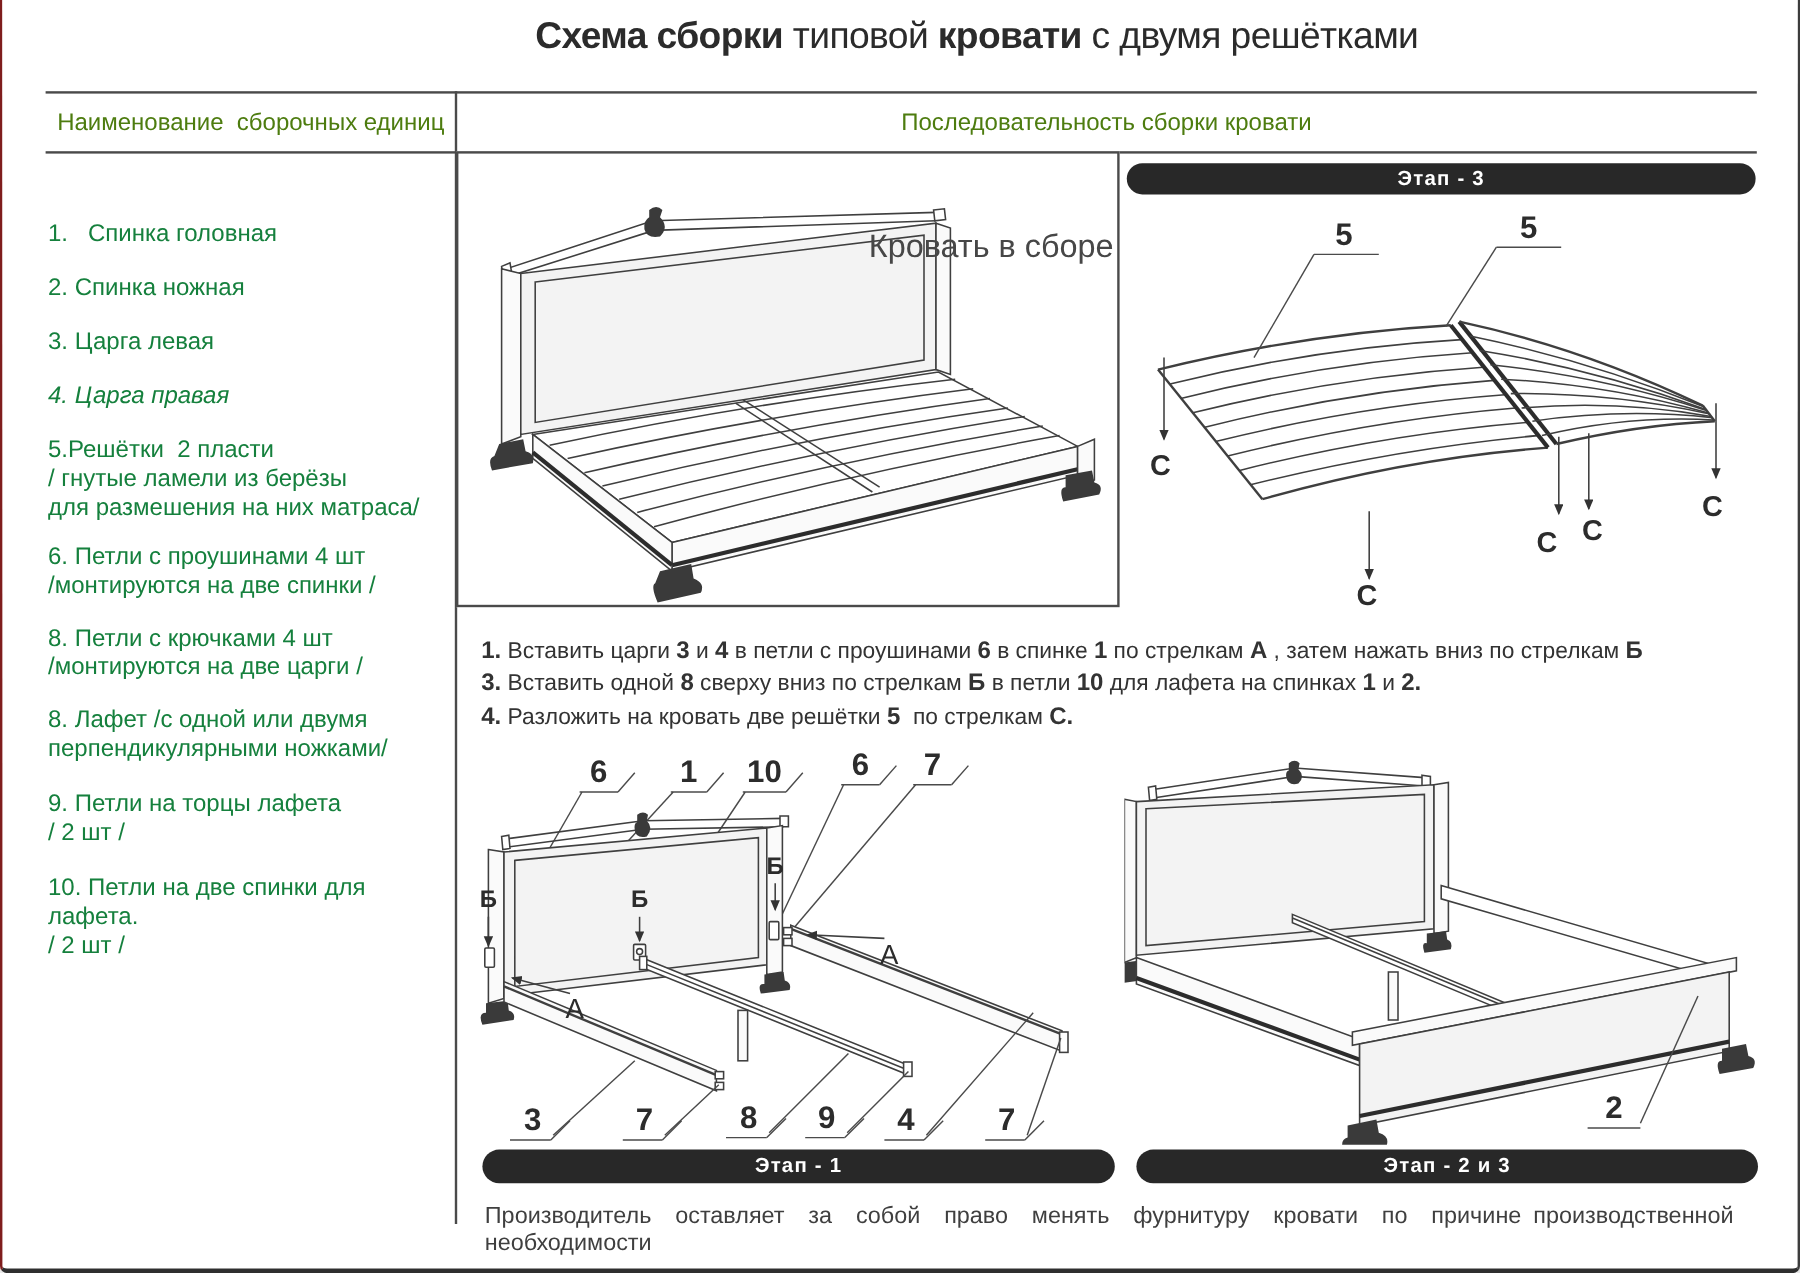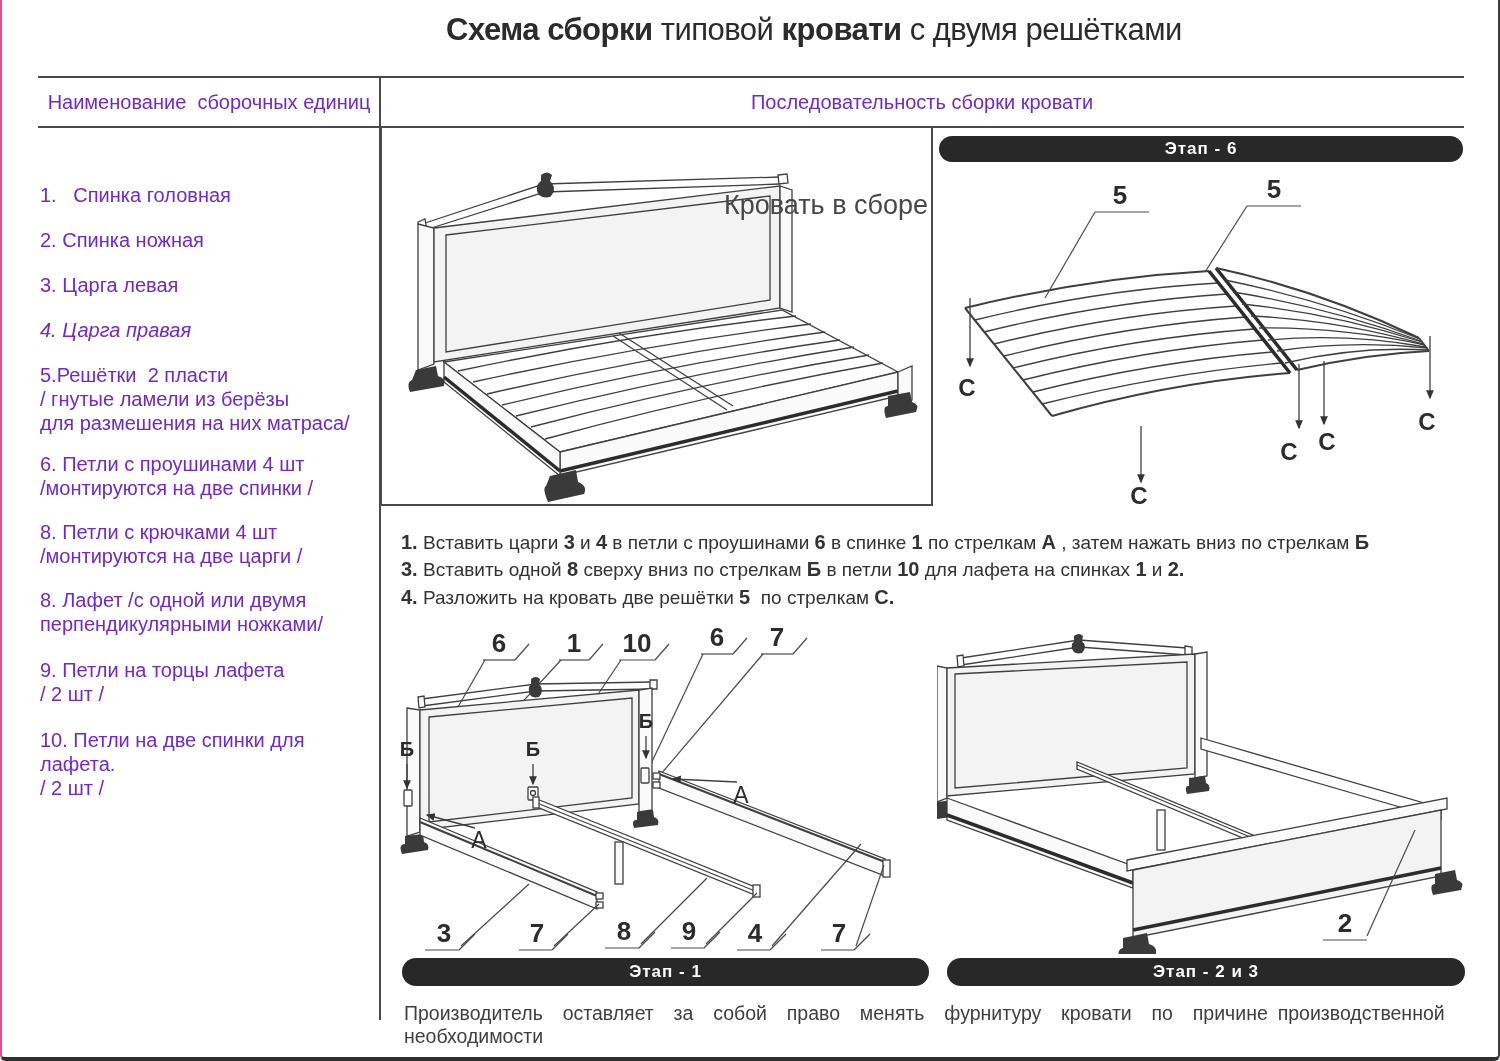--- a/index.html
+++ b/index.html
@@ -1,28 +1,28 @@
 <!DOCTYPE html>
 <html><head>
 <meta charset="utf-8">
 <style>
   html,body{margin:0;padding:0;background:#e8e8e8;}
   .page{
     position:relative;width:1500px;height:1061px;background:#ffffff;
     font-family:"Liberation Sans",sans-serif;color:#3a3a3a;overflow:hidden;
-    border-left:2px solid #ec4899;border-right:2px solid #3c3c3c;border-bottom:4px solid #2e2e2e;
+    border-left:2px solid #7f1d1d;border-right:2px solid #3c3c3c;border-bottom:4px solid #2e2e2e;
     box-sizing:border-box;border-radius:0 0 6px 6px;
   }
   .abs{position:absolute;}
   .title{top:12px;left:124px;width:1376px;text-align:center;font-size:31px;color:#2b2b2b;letter-spacing:-0.5px;white-space:pre-wrap;}
   .title .b{font-weight:700;}
   .hline{background:#4a4a4a;height:2px;}
   .vline{background:#4a4a4a;width:2px;}
-  .col-header{font-size:20px;color:#6d28d9;text-align:center;white-space:pre-wrap;}
-  .part-item{position:absolute;left:38px;width:336px;font-size:20px;line-height:24px;color:#6d28d9;white-space:pre-wrap;}
+  .col-header{font-size:20px;color:#4d7c0f;text-align:center;white-space:pre-wrap;}
+  .part-item{position:absolute;left:38px;width:336px;font-size:20px;line-height:24px;color:#15803d;white-space:pre-wrap;}
   .box{border:2px solid #4a4a4a;box-sizing:border-box;background:#fff;}
   .pill{background:#282828;border-radius:14px;display:flex;align-items:center;justify-content:center;}
   .pill span{color:#ffffff;font-weight:700;font-size:17px;letter-spacing:1px;}
   .instructions{top:506px;left:399px;width:1095px;font-size:19px;color:#333;margin-top:23px;}
   .instr-line{line-height:26.4px;white-space:pre-wrap;}
   .instr-line .bold{font-weight:700;font-size:20px;}
   .footer-note{top:1002px;left:402px;width:1092px;font-size:19.5px;color:#3f3f3f;word-spacing:4.5px;white-space:pre-wrap;}
   
   svg{display:block;}
   .ln{stroke:#3f3f3f;stroke-width:1.3;fill:none;}
@@ -105,21 +105,21 @@
       <polygon class="filllight" points="516,244 530,238 530,272 516,278"></polygon>
 
       <path class="dark" d="M34,242 l20,-4 2,10 q8,2 6,10 l-34,6 q-4,-10 2,-12 z"></path>
       <path class="dark" d="M168,348 l26,-6 2,12 q10,4 6,12 l-36,8 q-6,-14 -2,-16 z"></path>
       <path class="dark" d="M506,268 l22,-4 2,10 q8,2 4,10 l-30,6 q-4,-12 2,-12 z"></path>
       <text class="dlabel" x="342" y="86">Кровать в сборе</text>
     </svg>
   </div>
 
   <div class="abs pill" style="top:136px;left:937px;width:524px;height:26px;">
-    <span>Этап -  6</span>
+    <span>Этап -  3</span>
   </div>
 
   <svg class="abs" style="top:168px;left:935px;" width="560" height="340" viewBox="0 0 560 340">
     <defs>
       <marker id="arwB" markerWidth="9" markerHeight="9" refX="6" refY="3" orient="auto">
           <path d="M0,0 L7,3 L0,6 z" fill="#333"></path>
         </marker>
     </defs>
 
     <g>

